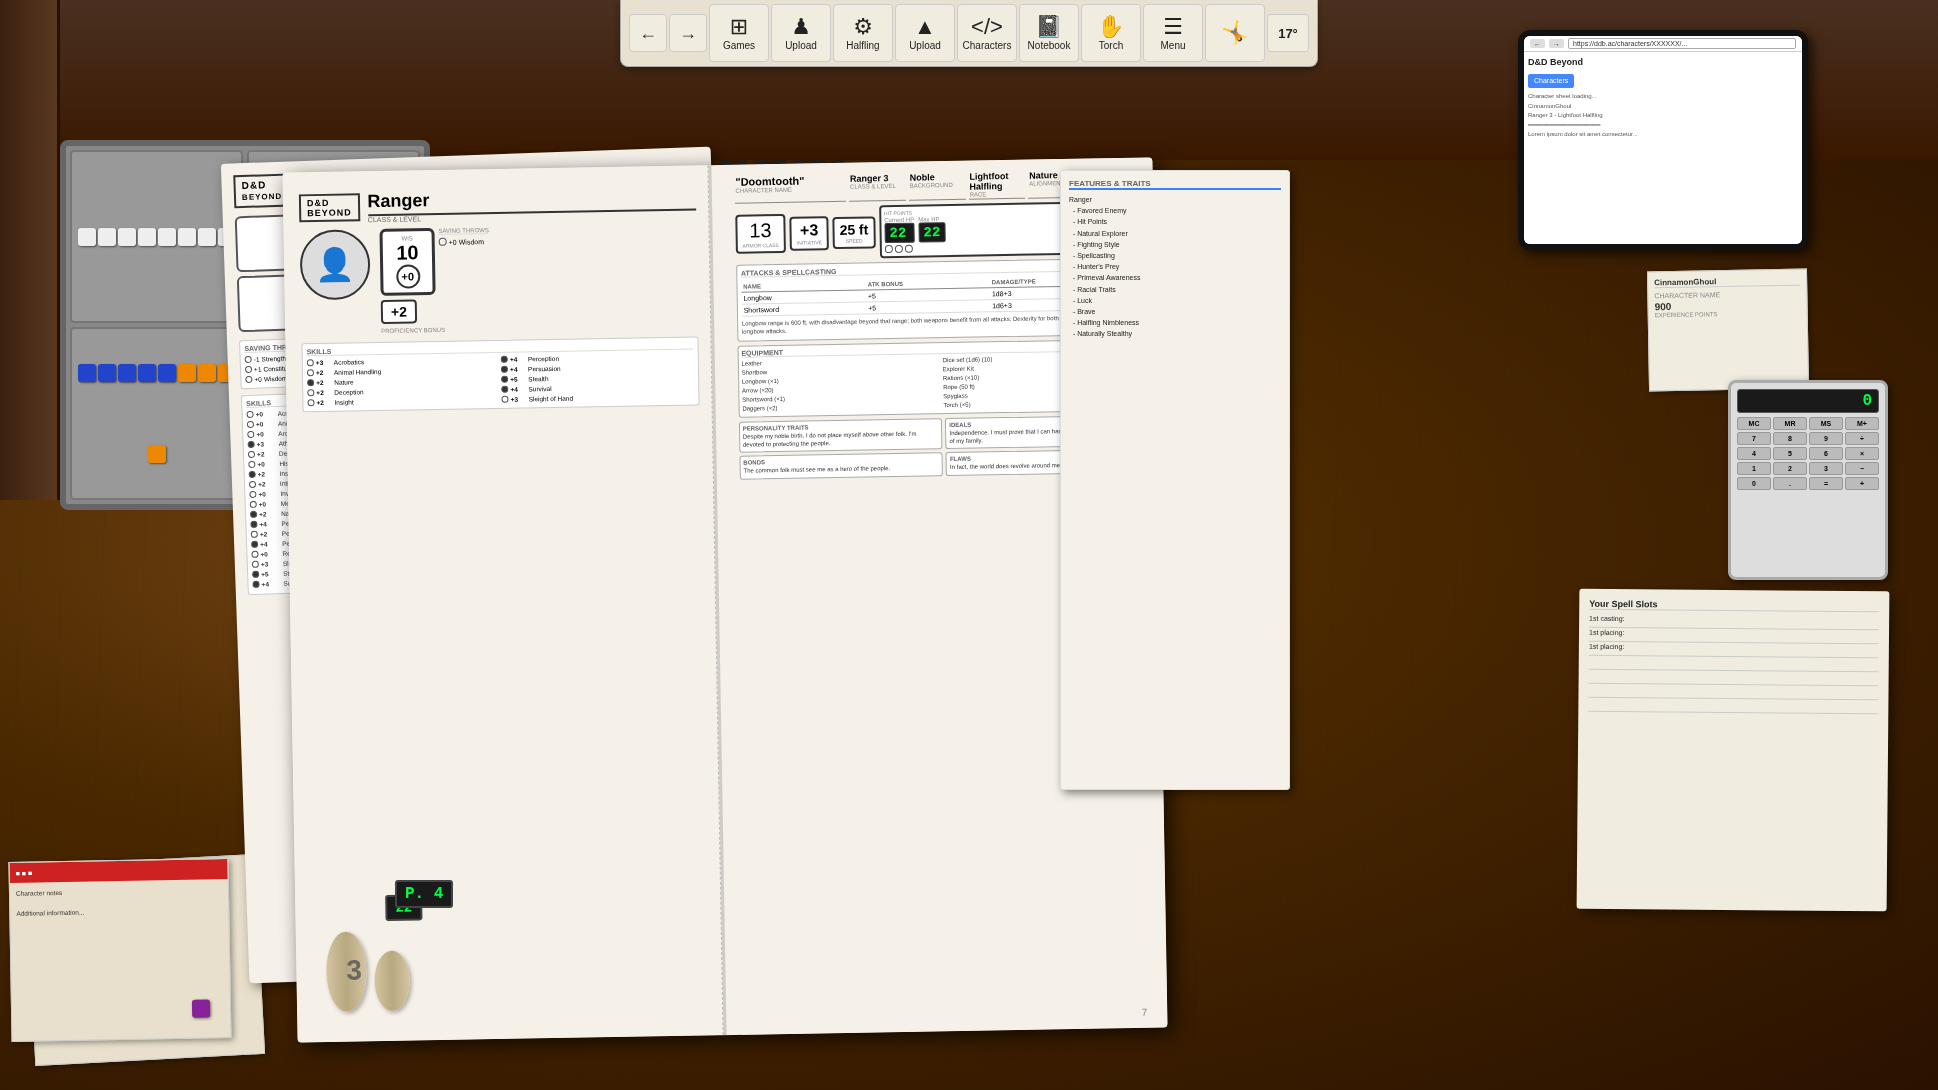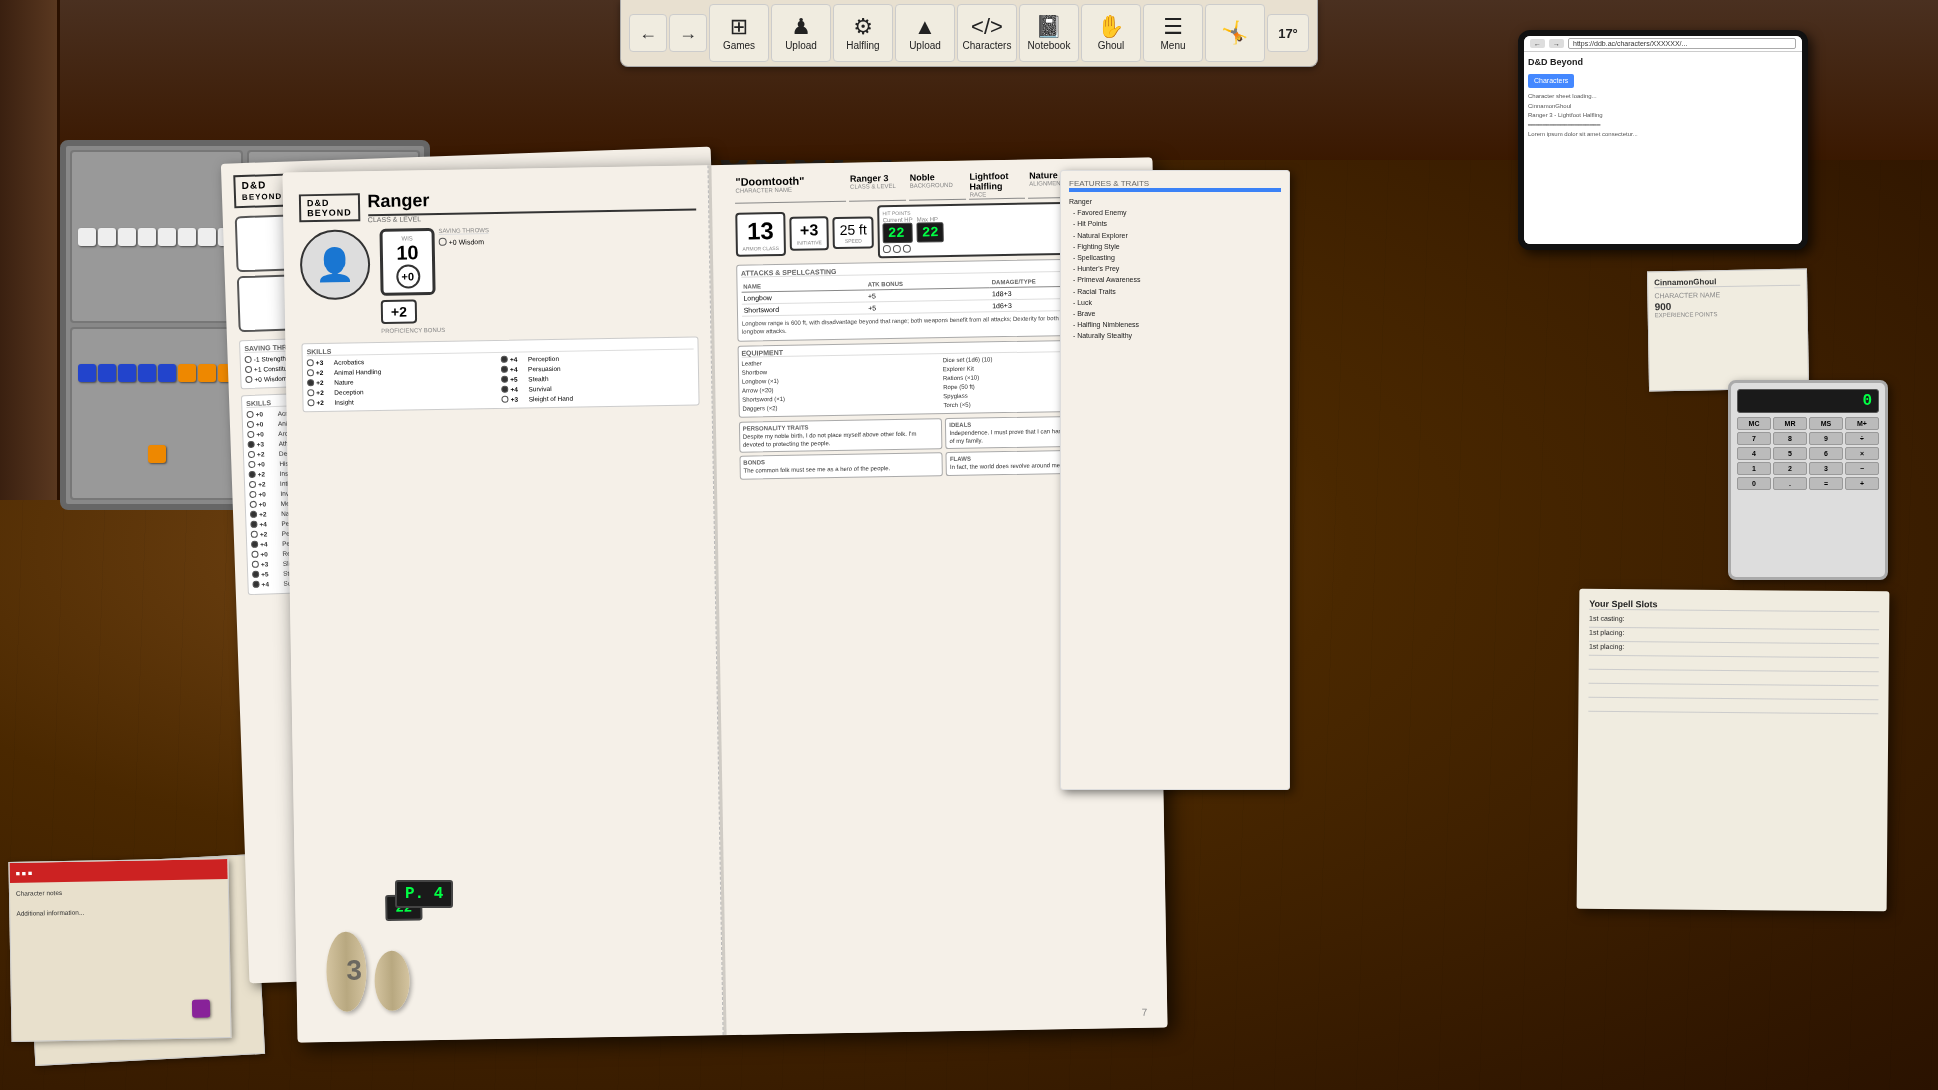--- a/index.html
+++ b/index.html
@@ -375,21 +375,21 @@
   <div class="toolbar-btn">
     <span class="toolbar-icon">&lt;/&gt;</span>
     <span>Characters</span>
   </div>
   <div class="toolbar-btn">
     <span class="toolbar-icon">📓</span>
     <span>Notebook</span>
   </div>
   <div class="toolbar-btn">
     <span class="toolbar-icon">✋</span>
-    <span>Ghoul</span>
+    <span>Torch</span>
   </div>
   <div class="toolbar-btn">
     <span class="toolbar-icon">☰</span>
     <span>Menu</span>
   </div>
   <div class="toolbar-btn">
     <span class="toolbar-icon">🤸</span>
   </div>
   <div class="toolbar-angle">17°</div>
 </div>
@@ -649,31 +649,31 @@
       </div>
       <div style="flex:1;border-bottom:1px solid #888;padding:1px;">
         <div style="font-size:9px;font-weight:bold;">900</div>
         <div style="font-size:6px;color:#888;text-transform:uppercase;">EXPERIENCE POINTS</div>
       </div>
     </div>
 
     <div style="display:flex;gap:4px;align-items:center;margin-bottom:4px;">
 
       <div style="border:2px solid #333;border-radius:4px;padding:3px 5px;text-align:center;background:#fff;min-width:40px;">
-        <div style="font-size:24px;font-weight:bold;">13</div>
+        <div style="font-size:20px;font-weight:normal;">13</div>
         <div style="font-size:5px;color:#888;text-transform:uppercase;">ARMOR CLASS</div>
       </div>
 
       <div style="border:2px solid #333;border-radius:4px;padding:3px 5px;text-align:center;background:#fff;min-width:35px;">
         <div style="font-size:16px;font-weight:bold;">+3</div>
         <div style="font-size:5px;color:#888;text-transform:uppercase;">INITIATIVE</div>
       </div>
 
       <div style="border:2px solid #333;border-radius:4px;padding:3px 5px;text-align:center;background:#fff;min-width:40px;">
-        <div style="font-size:14px;font-weight:normal;">25 ft</div>
+        <div style="font-size:14px;font-weight:bold;">25 ft</div>
         <div style="font-size:5px;color:#888;text-transform:uppercase;">SPEED</div>
       </div>
 
       <div style="flex:1;border:2px solid #333;border-radius:4px;padding:3px;background:#fff;">
         <div style="font-size:5px;color:#888;text-transform:uppercase;margin-bottom:1px;">HIT POINTS</div>
         <div style="display:flex;gap:4px;align-items:center;">
           <div>
             <div style="font-size:6px;color:#888;">Current HP</div>
             <div style="background:#1a1a1a;border:1px solid #444;border-radius:2px;color:#00ff44;font-family:'Courier New',monospace;font-size:14px;font-weight:bold;padding:1px 4px;">22</div>
           </div>
@@ -926,21 +926,21 @@
       <div style="display:flex;align-items:center;gap:2px;padding:1.5px 0;">
           <div style="width:7px;height:7px;border:1px solid #555;border-radius:50%;background:#333;"></div>
           <span style="width:20px;font-weight:bold;">+4</span>
           <span>Survival (Wis)</span>
         </div>
     </div>
   </div>
 </div>
 
 <div style="position:absolute;top:170px;left:1060px;width:230px;height:620px;background:#f5f0e8;border:1px solid #ddd;border-radius:3px;box-shadow:3px 3px 10px rgba(0,0,0,0.5);padding:8px;z-index:4;overflow:hidden;">
-  <div style="font-size:8px;font-weight:normal;text-transform:uppercase;color:#666;border-bottom:4px solid #3b82f6;margin-bottom:4px;">FEATURES &amp; TRAITS</div>
+  <div style="font-size:8px;font-weight:bold;text-transform:uppercase;color:#666;border-bottom:2px solid #3b82f6;margin-bottom:4px;">FEATURES &amp; TRAITS</div>
   <div style="font-size:7px;color:#222;line-height:1.6;">
     Ranger<br>
     &nbsp;&nbsp;- Favored Enemy<br>
     &nbsp;&nbsp;- Hit Points<br>
     &nbsp;&nbsp;- Natural Explorer<br>
     &nbsp;&nbsp;- Fighting Style<br>
     &nbsp;&nbsp;- Spellcasting<br>
     &nbsp;&nbsp;- Hunter's Prey<br>
     &nbsp;&nbsp;- Primeval Awareness<br>
     &nbsp;&nbsp;- Racial Traits<br>

